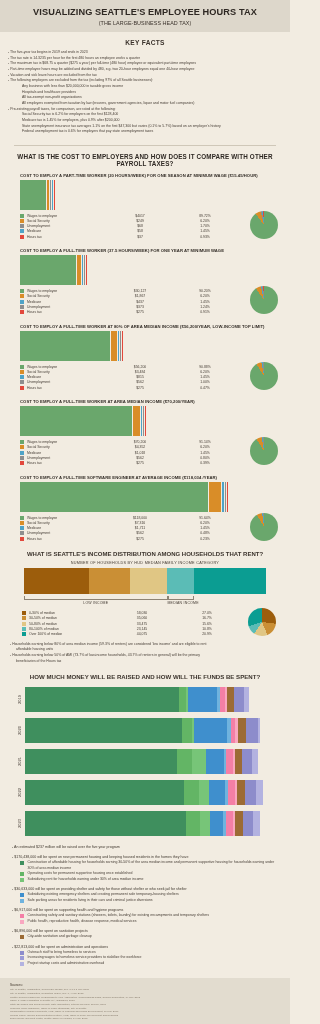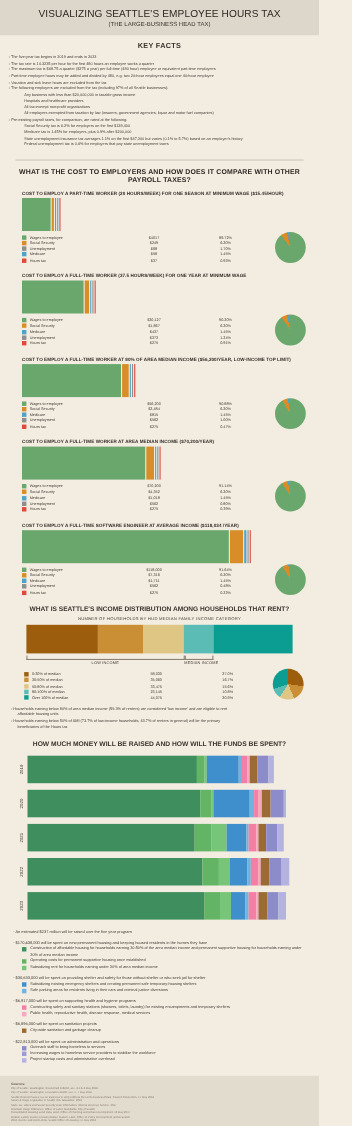--- a/index.html
+++ b/index.html
@@ -14,21 +14,21 @@
   .page { width: 290px; position: relative; }
 
   
   .header-band {
     background: #ddd7cb;
     padding: 7px 4px 6px 4px;
     text-align: center;
   }
   .header-title {
     font-size: 9.2px;
-    font-weight: normal;
+    font-weight: bold;
     letter-spacing: 0.1px;
     color: #2e2823;
     line-height: 1.15;
   }
   .header-sub {
     font-size: 5.4px;
     margin-top: 2.5px;
     color: #3b332c;
     letter-spacing: 0.05px;
   }

